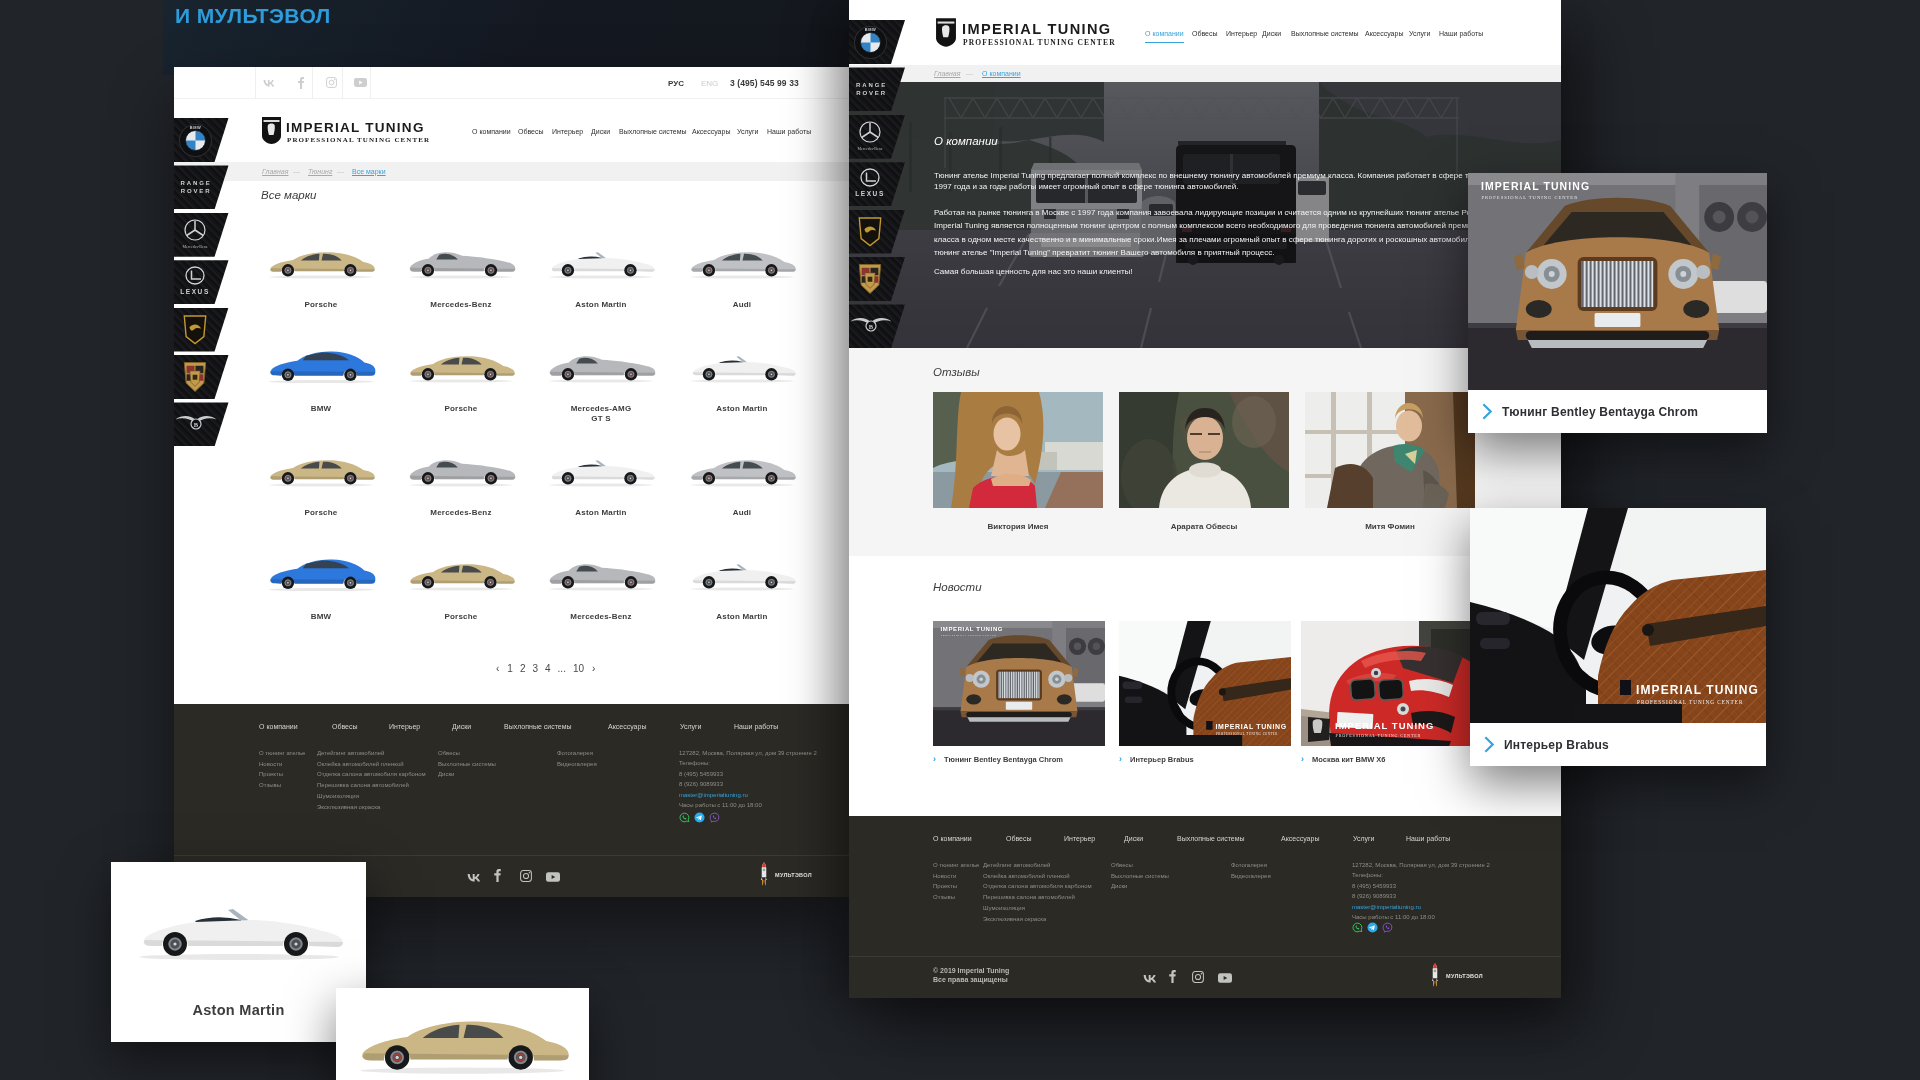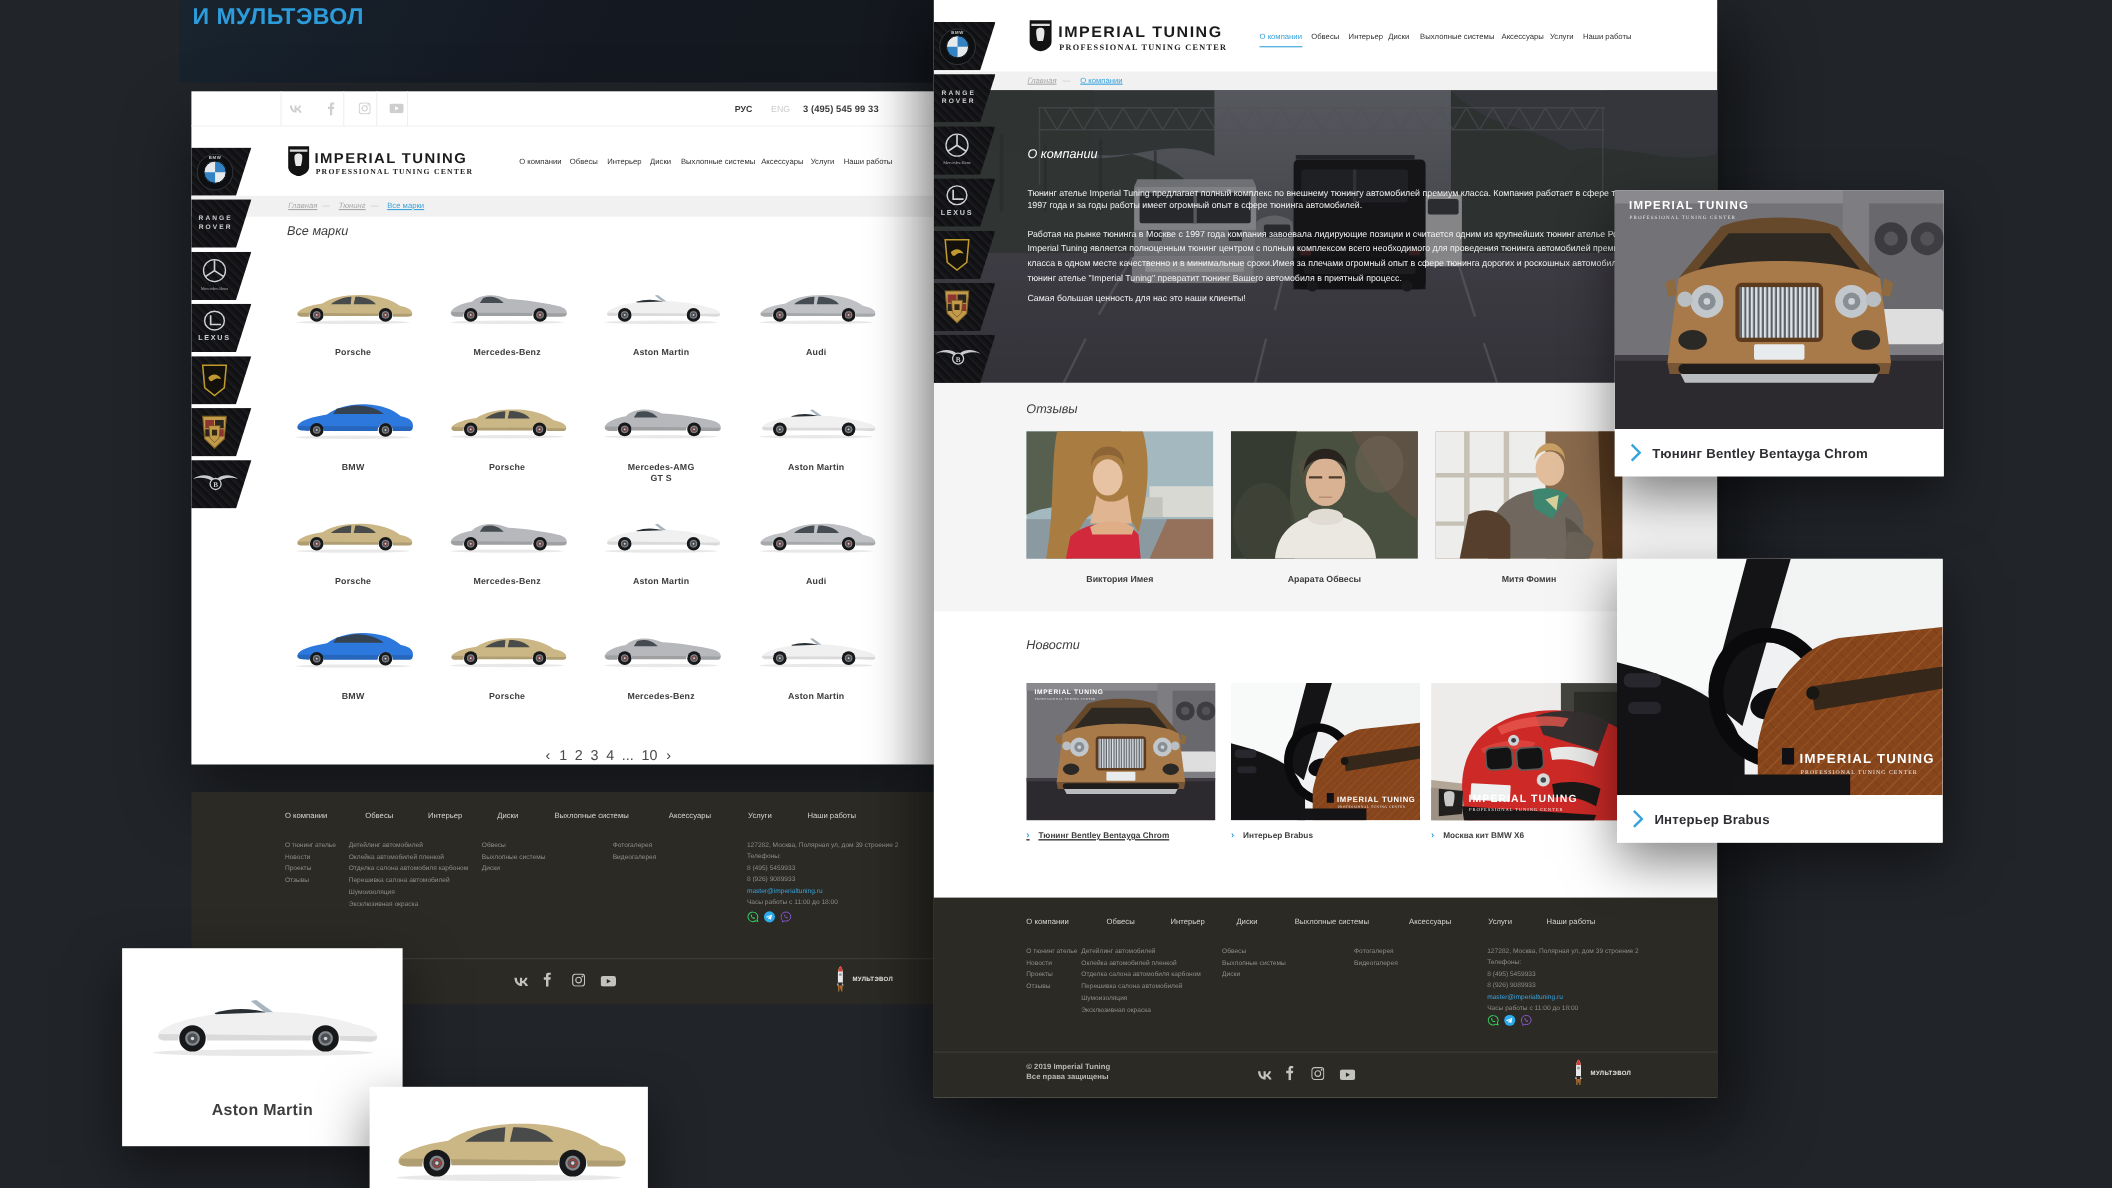--- a/index.html
+++ b/index.html
@@ -5,21 +5,21 @@
 <style>
   * { margin:0; padding:0; box-sizing:border-box; }
   html,body { width:1920px; height:1080px; overflow:hidden; }
   body { font-family:"Liberation Sans", sans-serif; background:#212429; }
   .abs { position:absolute; }
   #canvas { position:relative; width:1920px; height:1080px; background:#212429; overflow:hidden; }
   #band { position:absolute; left:163px; top:0; width:686px; height:75px;
     background:linear-gradient(120deg,#18242f 0%,#141821 55%,#15181e 100%); }
   #bigtitle { position:absolute; left:175px; top:4px; font-size:21px; font-weight:bold; color:#2d9cdb; letter-spacing:.4px; }
   .page { position:absolute; background:#fff; }
-  #pageL { left:174px; top:83px; width:675px; height:612px; box-shadow:0 30px 60px rgba(0,0,0,.45); }
+  #pageL { left:174px; top:67px; width:675px; height:830px; box-shadow:0 30px 60px rgba(0,0,0,.45); }
   #pageR { left:849px; top:0; width:712px; height:998px; box-shadow:-18px 8px 42px rgba(0,0,0,.36), 25px 30px 60px rgba(0,0,0,.45); }
   .fcard { position:absolute; background:#fff; box-shadow:0 18px 45px rgba(0,0,0,.5); }
   .nav span { color:#2f2f2f; }
   .crumbs { background:#f1f1f2; }
   .ital { font-style:italic; color:#3d3d3d; }
   .badge { position:absolute; clip-path:polygon(0 0,100% 0,calc(100% - 14px) 100%,0 100%);
     background:repeating-linear-gradient(45deg,#101013 0 2px,#191a1d 2px 4px,#141417 4px 6px);
     display:flex; align-items:center; }
   .footer { position:absolute; left:0; right:0; background:#2b2a25; }
   .fh { color:#d6d5d0; font-size:7px; }
@@ -301,21 +301,21 @@
 <div class="abs carlabel" style="left:222px;top:545px;width:130px;">Porsche</div>
 <svg class="abs" style="left:365px;top:481px;color:#b6b8bb;transform:scaleX(-1);" width="124" height="50" viewBox="0 0 240 90">
         <use href="#car-gt"></use>
       </svg>
 <div class="abs carlabel" style="left:362px;top:545px;width:130px;">Mercedes-Benz</div>
 <svg class="abs" style="left:506px;top:481px;color:#f0f0f1;transform:scaleX(-1);" width="124" height="50" viewBox="0 0 240 90">
         <use href="#car-conv"></use>
       </svg>
 <div class="abs carlabel" style="left:503px;top:545px;width:130px;">Aston Martin</div>
 
-    <div class="abs" style="left:322px;top:596px;font-size:13px;color:#4a4a4a;white-space:nowrap;">
+    <div class="abs" style="left:322px;top:596px;font-size:10px;color:#4a4a4a;white-space:nowrap;">
       <span style="margin-right:8px;color:#444;">‹</span><span style="margin-right:7px;">1</span><span style="margin-right:7px;">2</span><span style="margin-right:7px;">3</span><span style="margin-right:7px;">4</span><span style="margin-right:7px;">...</span><span style="margin-right:8px;">10</span><span style="color:#444;">›</span>
     </div>
     <div class="footer" style="top:637px;height:193px;">
         <div class="abs fh" style="left:85px;top:19px;">О компании</div>
 <div class="abs fh" style="left:158px;top:19px;">Обвесы</div>
 <div class="abs fh" style="left:215px;top:19px;">Интерьер</div>
 <div class="abs fh" style="left:278px;top:19px;">Диски</div>
 <div class="abs fh" style="left:330px;top:19px;">Выхлопные системы</div>
 <div class="abs fh" style="left:434px;top:19px;">Аксессуары</div>
 <div class="abs fh" style="left:506px;top:19px;">Услуги</div>
@@ -580,21 +580,21 @@
 <div class="abs ital" style="left:84px;top:25px;font-size:11.5px;">Новости</div>
 <svg class="abs" style="left:84px;top:65px;" width="172" height="125" viewBox="0 0 300 217" preserveAspectRatio="none">
           <use href="#img-bentley"></use>
         </svg>
 <svg class="abs" style="left:270px;top:65px;" width="172" height="125" viewBox="0 0 296 215" preserveAspectRatio="none">
           <use href="#img-brabus"></use>
         </svg>
 <svg class="abs" style="left:452px;top:65px;" width="172" height="125">
           <use href="#img-x6"></use>
         </svg>
-<div class="abs" style="left:84px;top:198px;font-size:7.5px;text-decoration:underline;"><span class="chev" style="font-size:9px;">›</span><span style="font-weight:bold;color:#3d3d3d;margin-left:8px;">Тюнинг Bentley Bentayga Chrom</span></div>
+<div class="abs" style="left:84px;top:198px;font-size:7.5px;"><span class="chev" style="font-size:9px;">›</span><span style="font-weight:bold;color:#3d3d3d;margin-left:8px;">Тюнинг Bentley Bentayga Chrom</span></div>
 <div class="abs" style="left:270px;top:198px;font-size:7.5px;"><span class="chev" style="font-size:9px;">›</span><span style="font-weight:bold;color:#3d3d3d;margin-left:8px;">Интерьер Brabus</span></div>
 <div class="abs" style="left:452px;top:198px;font-size:7.5px;"><span class="chev" style="font-size:9px;">›</span><span style="font-weight:bold;color:#3d3d3d;margin-left:8px;">Москва кит BMW X6</span></div>
 </div>
     <div class="footer" style="top:816px;height:182px;">
         <div class="abs fh" style="left:84px;top:19px;">О компании</div>
 <div class="abs fh" style="left:157px;top:19px;">Обвесы</div>
 <div class="abs fh" style="left:215px;top:19px;">Интерьер</div>
 <div class="abs fh" style="left:275px;top:19px;">Диски</div>
 <div class="abs fh" style="left:328px;top:19px;">Выхлопные системы</div>
 <div class="abs fh" style="left:432px;top:19px;">Аксессуары</div>

